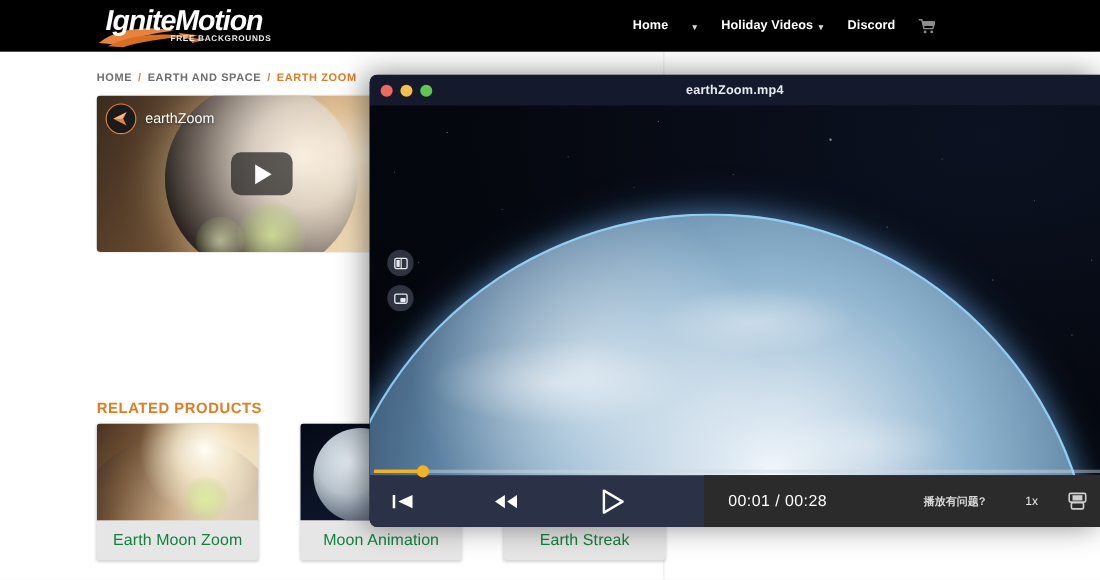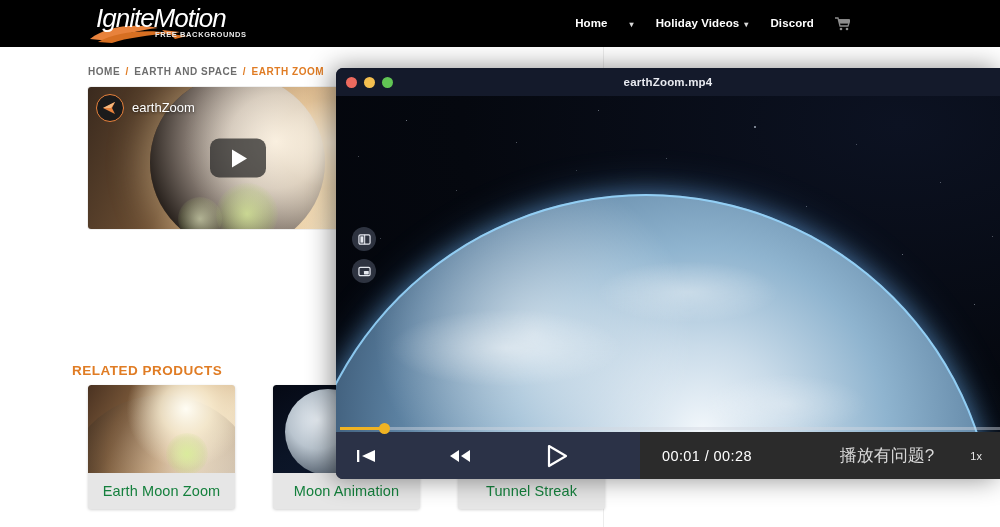--- a/index.html
+++ b/index.html
@@ -17,21 +17,21 @@
     background: #000000;
     display: flex; align-items: center;
     z-index: 5;
   }
   .logo-wrap {
     position: absolute; left: 88px; top: 2px;
     width: 170px; height: 44px;
   }
   .logo-text {
     font-family: "Liberation Sans", sans-serif;
-    font-weight: normal; font-style: italic;
+    font-weight: bold; font-style: italic;
     font-size: 26px; letter-spacing: -1px;
     color: #ffffff; line-height: 26px;
     position: absolute; top: 3px; left: 8px;
     white-space: nowrap;
     text-align: center;
   }
   .logo-sub {
     position: absolute; top: 28px; left: 67px;
     font-size: 7.5px; letter-spacing: 0.6px;
     color: #e9e9e9; font-weight: bold;
@@ -110,21 +110,21 @@
     display: flex; align-items: center; justify-content: center; cursor: pointer;
   }
   .yt-play .tri {
     width: 0; height: 0; border-left: 15px solid #fff;
     border-top: 9px solid transparent; border-bottom: 9px solid transparent;
     margin-left: 3px;
   }
 
   
   .related-title {
-    position: absolute; left: 72px; top: 316px;
+    position: absolute; left: 88px; top: 316px;
     color: #e07c24; font-size: 13.5px; font-weight: bold; letter-spacing: .5px;
   }
   .products { position: absolute; left: 88px; top: 338px; width: 520px; }
   .card {
     position: absolute; width: 147px;
     background: #e6e6e6;
     border-radius: 3px;
     box-shadow: 0 1px 3px rgba(0,0,0,.18);
     overflow: hidden;
     cursor: pointer;
@@ -255,21 +255,21 @@
   .ctl-play  { margin-left: 24px; }
   .ctl-ff    { margin-left: 26px; }
   .ctl-next  { margin-left: 24px; }
   .ctl-vol   { margin-left: 26px; }
   .vol-track { position: relative; width: 78px; height: 4px; background: #f0b323; border-radius: 2px; margin-left: 10px; cursor: pointer; }
   .vol-track .rest { position:absolute; right:-8px; top:0; width: 8px; height:4px; background: #6a6f7d; border-radius: 2px; }
   .vol-knob { position: absolute; right: -2px; top: -4px; width: 12px; height: 12px; border-radius: 50%; background: #f0b323; }
   .time {
     color: #ffffff; font-size: 14.5px; letter-spacing: .4px; margin-left: 22px; white-space: nowrap;
   }
-  .cn-hint { color: #d9d9d9; font-size: 17px; margin-left: 88px; white-space: nowrap; cursor: pointer; }
+  .cn-hint { color: #d9d9d9; font-size: 10px; margin-left: 88px; white-space: nowrap; cursor: pointer; font-weight: bold; }
   .speed { color: #e8e8e8; font-size: 11px; margin-left: 36px; cursor: pointer; }
   .rbtn { margin-left: 26px; cursor: pointer; display:flex; align-items:center; }
 </style>
 </head>
 <body>
 
 <div id="root">
 
   <div class="site-header">
     <div class="logo-wrap">
@@ -359,21 +359,21 @@
         <div class="thumb thumb-moonanim">
           <div class="moon"></div>
         </div>
         <div class="cap">Moon Animation</div>
       </div>
 
       <div class="card" style="left:370px; top:0px;">
         <div class="thumb thumb-tunnel">
           <div class="streak"></div>
         </div>
-        <div class="cap">Tunnel Streak</div>
+        <div class="cap">Earth Streak</div>
       </div>
 
     </div>
   </div>
 
   <div class="player">
 
     <div class="titlebar">
       <div class="lights">
         <div class="light l-red"></div>

